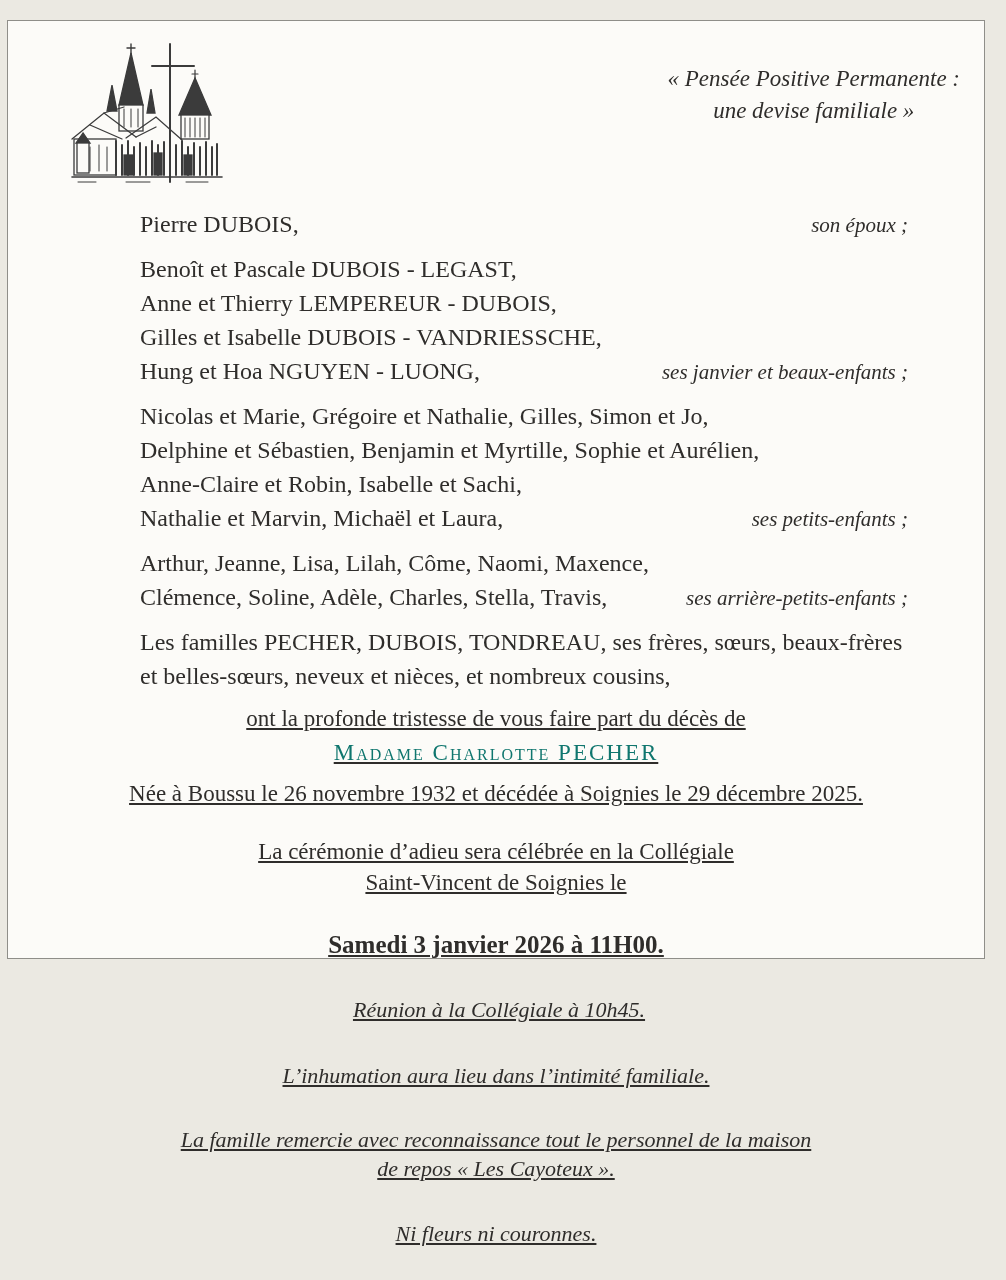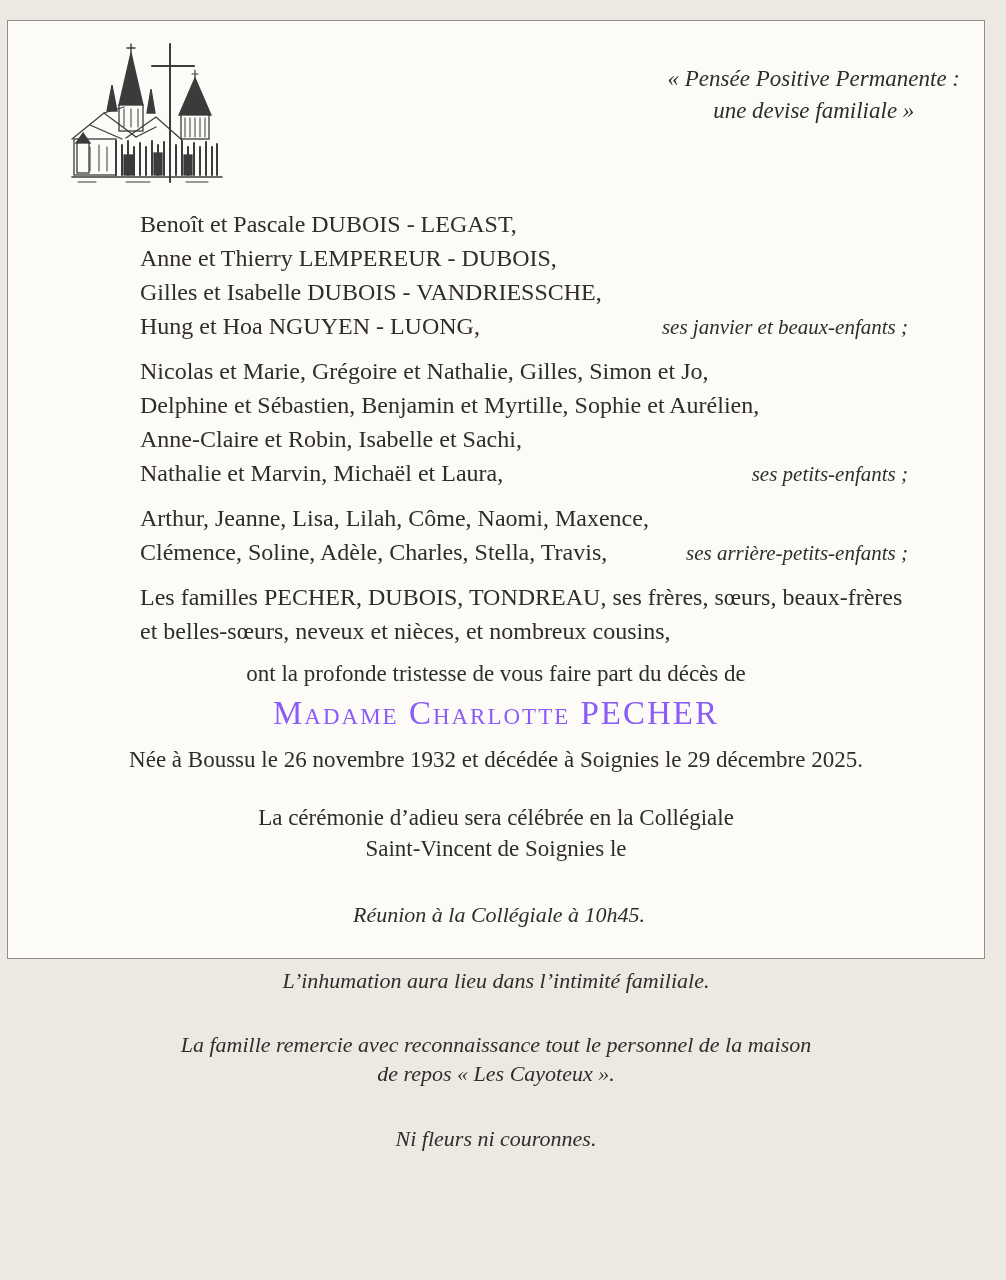--- a/index.html
+++ b/index.html
@@ -28,25 +28,25 @@
   }
   
   .family{padding:186px 76px 0 132px;font-size:24px;}
   .family .group{margin-bottom:10px;}
   .family .row{
     display:flex;justify-content:space-between;align-items:baseline;
     line-height:34px;white-space:nowrap;
   }
   .relation{font-style:italic;font-size:21px;}
   
-  .announce{text-align:center;}
+  .announce{text-align:center;text-decoration:underline;}
   .intro{font-size:23px;margin-top:13px;}
   .deceased{
-    font-size:33px;font-variant:small-caps;letter-spacing:2px;
-    color:#8b5cf6;margin-top:8px;
+    font-size:23px;font-variant:small-caps;letter-spacing:2px;
+    color:#0f766e;margin-top:8px;
   }
   .birth-death{font-size:23px;margin-top:15px;}
   .ceremony{font-size:23px;line-height:31px;margin-top:29px;}
   .when{font-size:25px;font-weight:bold;margin-top:33px;}
   .it{font-style:italic;font-size:22px;}
   .meeting{margin-top:38px;padding-left:6px;}
   .burial{margin-top:40px;}
   .thanks{margin-top:36px;line-height:29px;}
   .flowers{margin-top:38px;}
 </style>
@@ -101,20 +101,26 @@
     </g>
   </svg>
 
   <div class="motto">
     <div>« Pensée Positive Permanente :</div>
     <div>une devise familiale »</div>
   </div>
 
   <div class="family">
 
+    <div class="group">
+      <div class="row">
+        <span>Pierre DUBOIS,</span>
+        <span class="relation">son époux ;</span>
+      </div>
+    </div>
 
     <div class="group">
       <div class="row">
         <span>Benoît et Pascale DUBOIS - LEGAST,</span>
       </div>
       <div class="row">
         <span>Anne et Thierry LEMPEREUR - DUBOIS,</span>
       </div>
       <div class="row">
         <span>Gilles et Isabelle DUBOIS - VANDRIESSCHE,</span>
@@ -163,20 +169,21 @@
   </div>
 
   <div class="announce">
     <div class="intro">ont la profonde tristesse de vous faire part du décès de</div>
     <div class="deceased">Madame Charlotte PECHER</div>
     <div class="birth-death">Née à Boussu le 26 novembre 1932 et décédée à Soignies le 29 décembre 2025.</div>
     <div class="ceremony">
       <div>La cérémonie d’adieu sera célébrée en la Collégiale</div>
       <div>Saint-Vincent de Soignies le</div>
     </div>
+    <div class="when">Samedi 3 janvier 2026 à 11H00.</div>
     <div class="it meeting">Réunion à la Collégiale à 10h45.</div>
     <div class="it burial">L’inhumation aura lieu dans l’intimité familiale.</div>
     <div class="it thanks">
       <div>La famille remercie avec reconnaissance tout le personnel de la maison</div>
       <div>de repos « Les Cayoteux ».</div>
     </div>
     <div class="it flowers">Ni fleurs ni couronnes.</div>
 
   </div>
 

